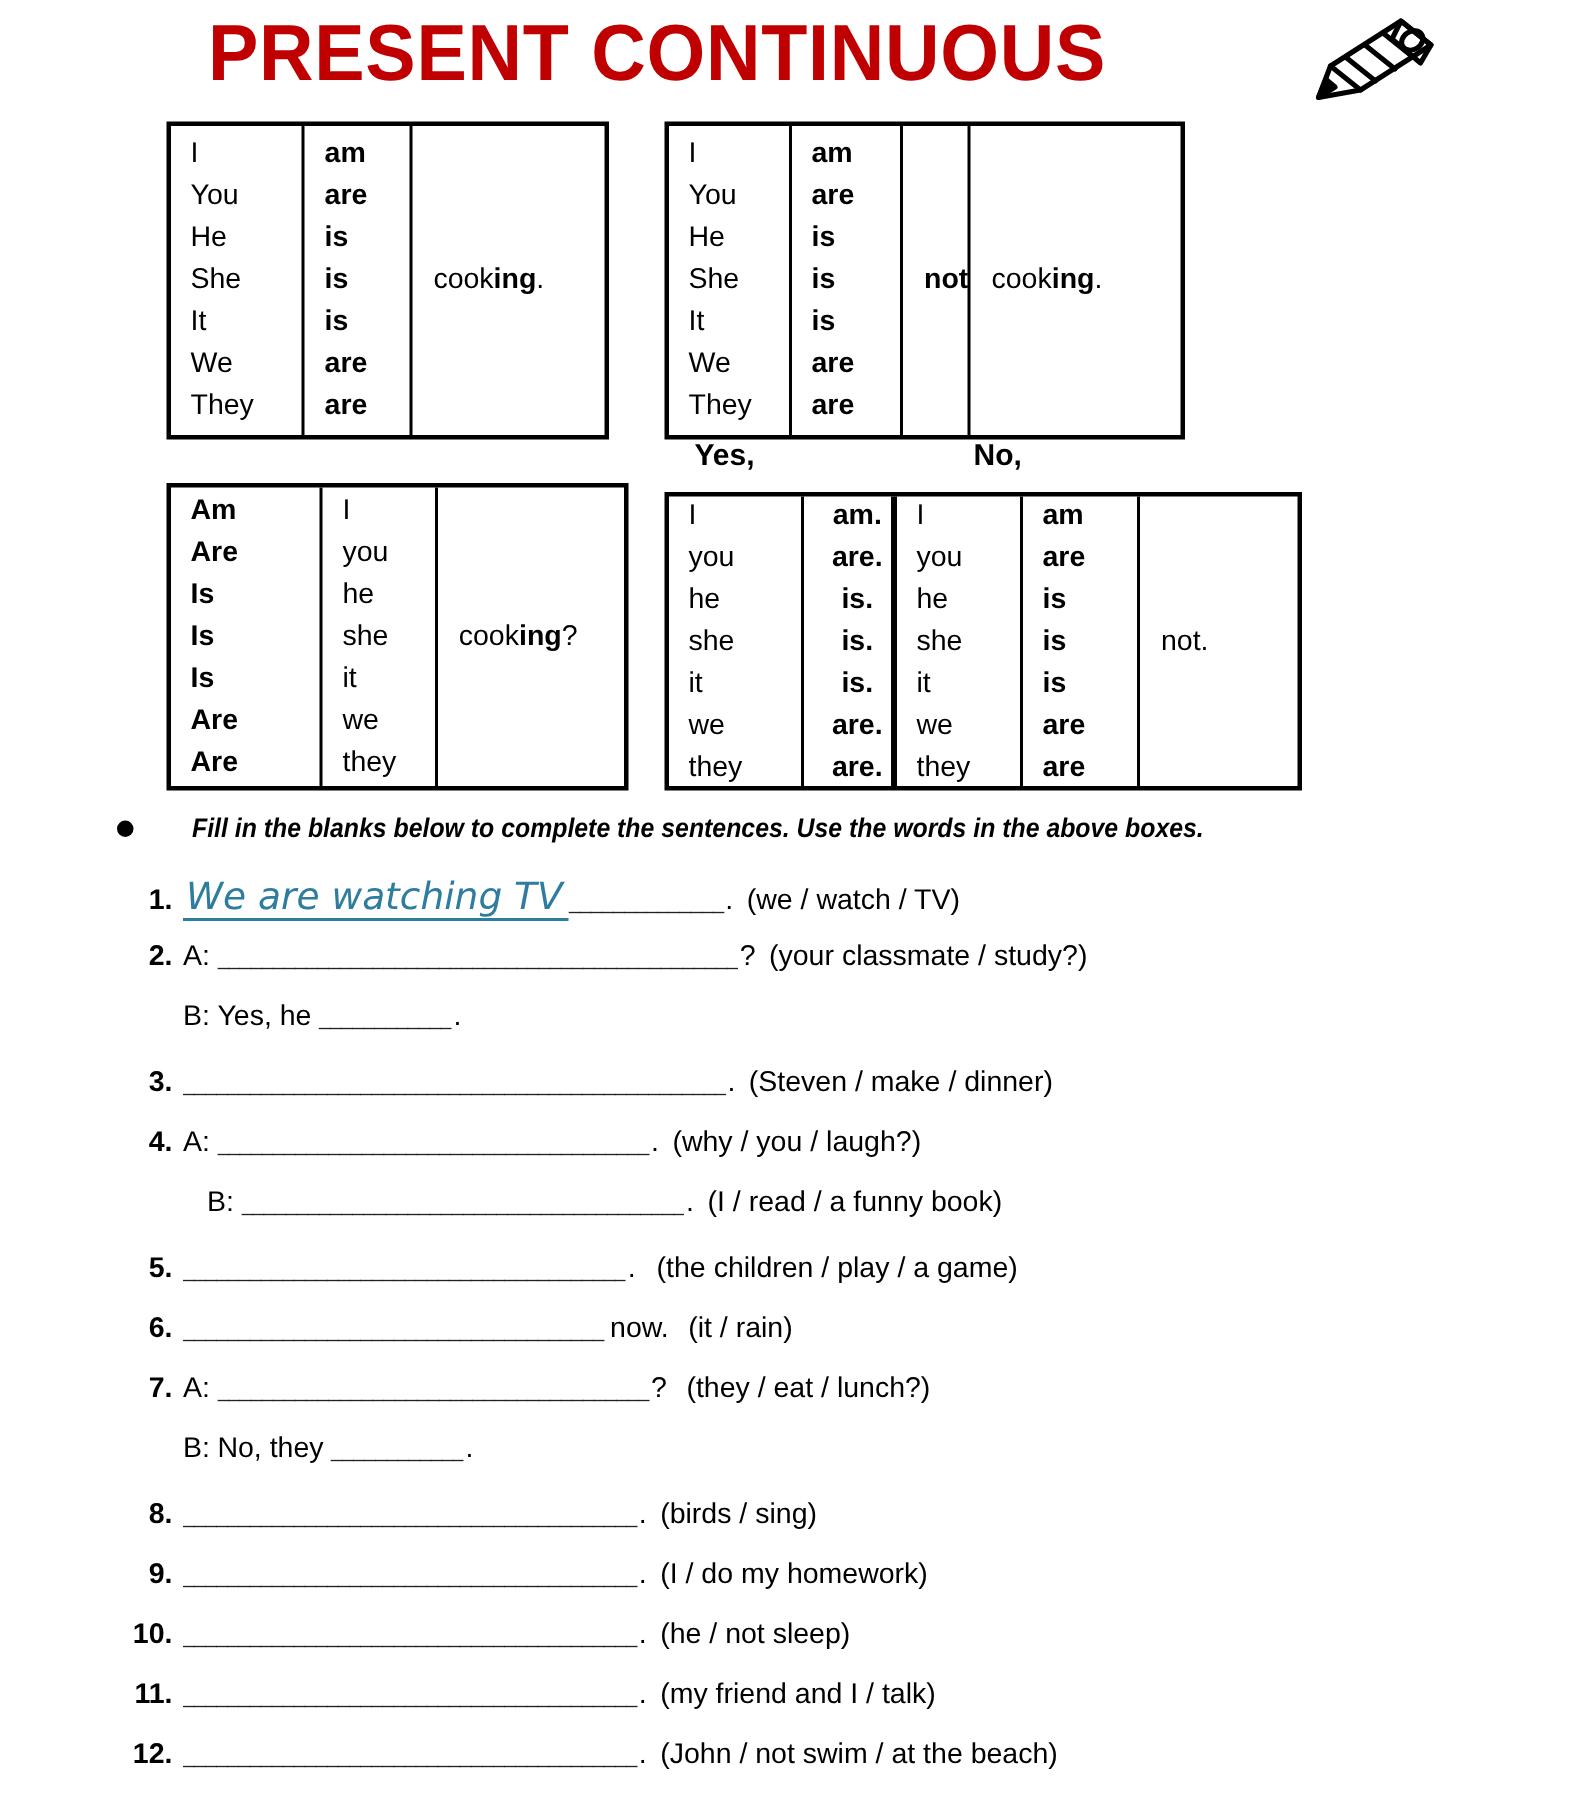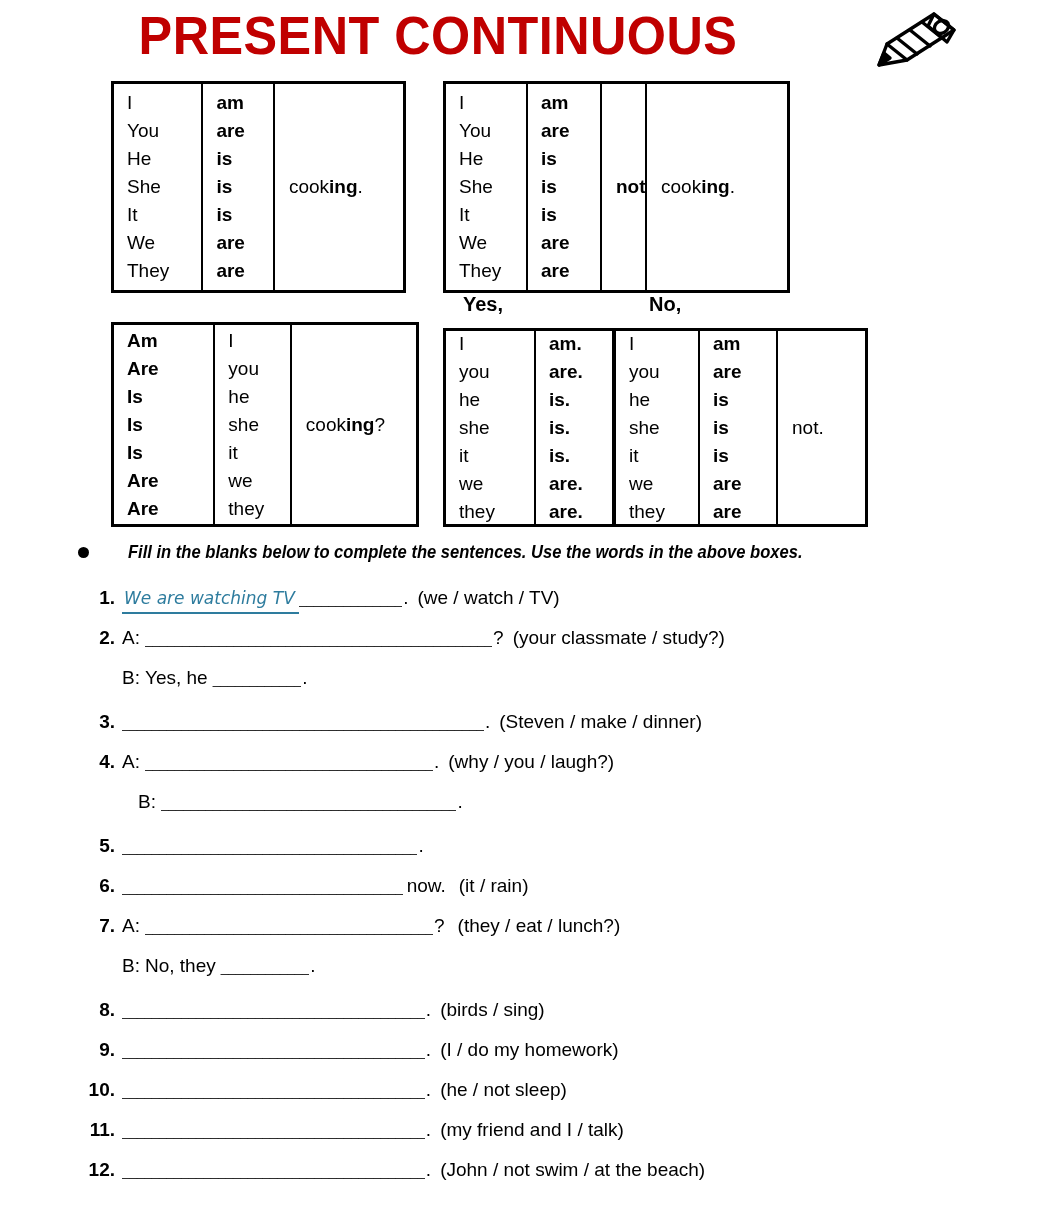--- a/index.html
+++ b/index.html
@@ -96,21 +96,21 @@
 
   
   #table-question { left: 111px; top: 322px; width: 308px; height: 205px; }
   #table-question .c1 { width: 100px; }
   #table-question .c2 { width: 77px; }
   #table-question .c3 { width: 127px; }
 
   
   #table-answers { left: 443px; top: 328px; width: 425px; height: 199px; }
   #table-answers .c1 { width: 88px; }
-  #table-answers .c2 { width: 78px; }
+  #table-answers .c2 { width: 60px; align-items: center; }
   #table-answers .c3 { width: 86px; }
   #table-answers .c4 { width: 78px; }
   #table-answers .c5 { width: 89px; }
 
   .yesno-labels {
     position: absolute;
     left: 461px;
     top: 292px;
     width: 430px;
     height: 30px;
@@ -201,21 +201,21 @@
     vertical-align: baseline;
   }
   .ex-punct { padding-left: 1px; }
   .ex-cue { padding-left: 9px; }
   .ex-mid { padding: 0 4px; }
 
   .ex-answer {
     color: #2E7C9E;
     font-family: "DejaVu Sans", sans-serif;
     font-style: italic;
-    font-size: 17px;
+    font-size: 25px;
     line-height: 26px;
     border-bottom: 2px solid #2E7C9E;
     padding: 0 4px 1px 2px;
     display: inline-block;
   }
 </style>
 </head>
 <body>
 
 <div class="title-row">
@@ -411,28 +411,30 @@
       <span class="ex-punct">.</span>
       <span class="ex-cue">(why / you / laugh?)</span>
     </div>
   </div>
   <div class="ex-row sub">
     <div class="ex-num"></div>
     <div class="ex-body" style="padding-left:16px">
       <span class="ex-speaker">B:</span>
       <span class="ex-blank">________________________________________</span>
       <span class="ex-punct">.</span>
+      <span class="ex-cue">(I / read / a funny book)</span>
     </div>
   </div>
 
   <div class="ex-row">
     <div class="ex-num">5.</div>
     <div class="ex-body">
       <span class="ex-blank">________________________________________</span>
       <span class="ex-punct">.</span>
+      <span class="ex-cue" style="padding-left:14px">(the children / play / a game)</span>
     </div>
   </div>
 
   <div class="ex-row">
     <div class="ex-num">6.</div>
     <div class="ex-body">
       <span class="ex-blank">______________________________________</span>
       <span class="ex-mid">now.</span>
       <span class="ex-cue">(it / rain)</span>
     </div>

